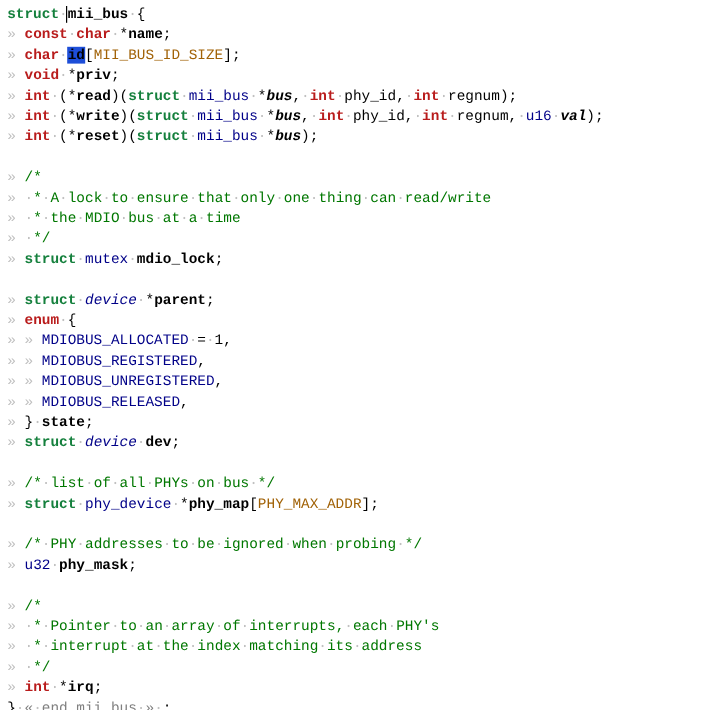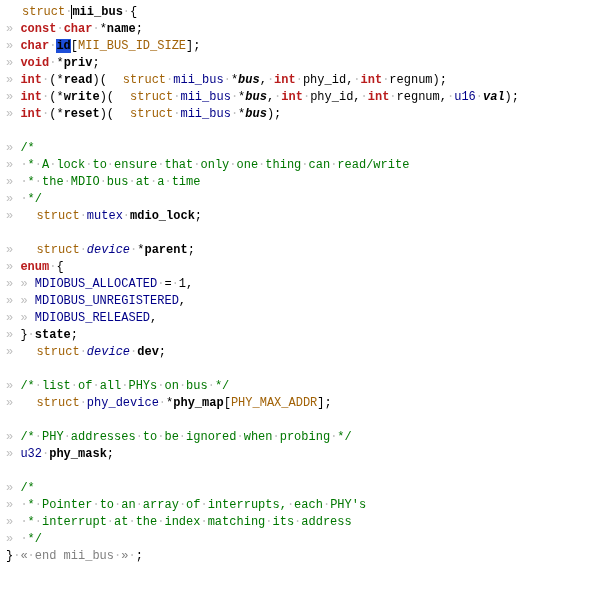--- a/index.html
+++ b/index.html
@@ -7,21 +7,21 @@
     padding: 4px 6px;
     background: #ffffff;
     font-family: Consolas, "Liberation Mono", Menlo, monospace;
     font-size: 12px;
     line-height: 17px;
     color: #000000;
     white-space: nowrap;
   }
   .line { display: block; }
   .ws { color: #c0c0c0; } 
-  .kw-struct { color: #a16207; font-weight: normal; margin-left: 16px; }
+  .kw-struct { color: #15803d; font-weight: bold; }
   .kw { color: #b91c1c; font-weight: bold; }
   .type { color: #000088; }
   .ital { font-style: italic; }
   .name { color: #000000; font-weight: bold; }
   .nameit { color: #000000; font-weight: bold; font-style: italic; }
   .hl { background: #1d4ed8; font-weight: bold; margin-top: 35px; }
   .const { color: #a16207; }
   .comment { color: #007700; }
   .fold { color: #808080; }
   .cursor { border-left: 1px solid #000; margin-left:-1px; }
@@ -53,20 +53,21 @@
 <span class="line"><span class="ws">»</span>   <span class="ws">·</span><span class="comment">*/</span></span>
 
 <span class="line"><span class="ws">»</span>   <span class="kw-struct">struct</span><span class="ws">·</span><span class="type">mutex</span><span class="ws">·</span><span class="name">mdio_lock</span>;</span>
 
 <span class="line">&nbsp;</span>
 
 <span class="line"><span class="ws">»</span>   <span class="kw-struct">struct</span><span class="ws">·</span><span class="type ital">device</span><span class="ws">·</span>*<span class="name">parent</span>;</span>
 
 <span class="line"><span class="ws">»</span>   <span class="kw">enum</span><span class="ws">·</span>{</span>
 <span class="line"><span class="ws">»</span>   <span class="ws">»</span>   <span class="type">MDIOBUS_ALLOCATED</span><span class="ws">·</span>=<span class="ws">·</span><span>1</span>,</span>
+<span class="line"><span class="ws">»</span>   <span class="ws">»</span>   <span class="type">MDIOBUS_REGISTERED</span>,</span>
 <span class="line"><span class="ws">»</span>   <span class="ws">»</span>   <span class="type">MDIOBUS_UNREGISTERED</span>,</span>
 <span class="line"><span class="ws">»</span>   <span class="ws">»</span>   <span class="type">MDIOBUS_RELEASED</span>,</span>
 <span class="line"><span class="ws">»</span>   }<span class="ws">·</span><span class="name">state</span>;</span>
 
 <span class="line"><span class="ws">»</span>   <span class="kw-struct">struct</span><span class="ws">·</span><span class="type ital">device</span><span class="ws">·</span><span class="name">dev</span>;</span>
 
 <span class="line">&nbsp;</span>
 
 <span class="line"><span class="ws">»</span>   <span class="comment">/*</span><span class="ws">·</span><span class="comment">list</span><span class="ws">·</span><span class="comment">of</span><span class="ws">·</span><span class="comment">all</span><span class="ws">·</span><span class="comment">PHYs</span><span class="ws">·</span><span class="comment">on</span><span class="ws">·</span><span class="comment">bus</span><span class="ws">·</span><span class="comment">*/</span></span>
 
@@ -78,16 +79,17 @@
 
 <span class="line"><span class="ws">»</span>   <span class="type">u32</span><span class="ws">·</span><span class="name">phy_mask</span>;</span>
 
 <span class="line">&nbsp;</span>
 
 <span class="line"><span class="ws">»</span>   <span class="comment">/*</span></span>
 <span class="line"><span class="ws">»</span>   <span class="ws">·</span><span class="comment">*</span><span class="ws">·</span><span class="comment">Pointer</span><span class="ws">·</span><span class="comment">to</span><span class="ws">·</span><span class="comment">an</span><span class="ws">·</span><span class="comment">array</span><span class="ws">·</span><span class="comment">of</span><span class="ws">·</span><span class="comment">interrupts,</span><span class="ws">·</span><span class="comment">each</span><span class="ws">·</span><span class="comment">PHY's</span></span>
 <span class="line"><span class="ws">»</span>   <span class="ws">·</span><span class="comment">*</span><span class="ws">·</span><span class="comment">interrupt</span><span class="ws">·</span><span class="comment">at</span><span class="ws">·</span><span class="comment">the</span><span class="ws">·</span><span class="comment">index</span><span class="ws">·</span><span class="comment">matching</span><span class="ws">·</span><span class="comment">its</span><span class="ws">·</span><span class="comment">address</span></span>
 <span class="line"><span class="ws">»</span>   <span class="ws">·</span><span class="comment">*/</span></span>
 
+<span class="line"><span class="ws">»</span>   <span class="kw">int</span><span class="ws">·</span>*<span class="name">irq</span>;</span>
 
 <span class="line"><span>}</span><span class="fold"><span class="ws">·</span><span>«</span><span class="ws">·</span><span>end mii_bus</span><span class="ws">·</span><span>»</span><span class="ws">·</span></span>;</span>
 
 </div>
 
 </body></html>

